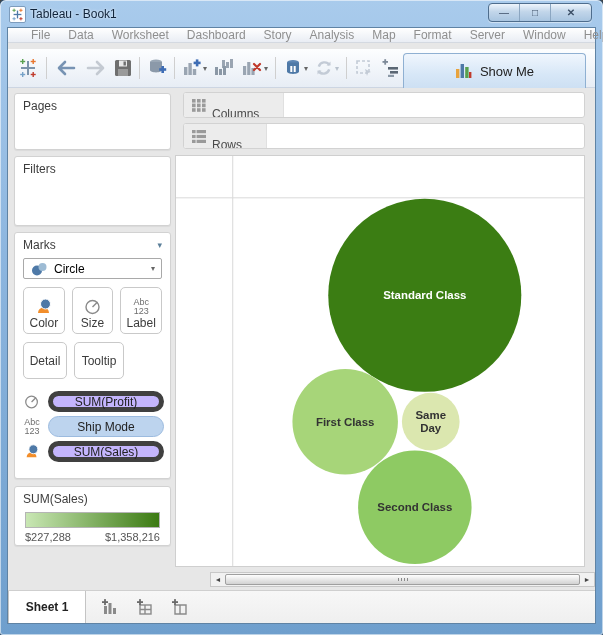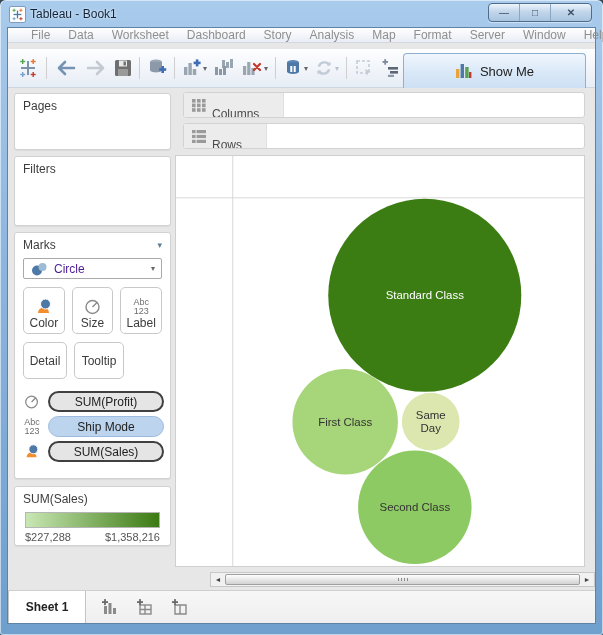--- a/index.html
+++ b/index.html
@@ -33,41 +33,41 @@
     background:linear-gradient(#f0f6fd,#d7e7f7 60%,#cde0f3);font-size:13px;color:#222;}
   
   .workspace{position:absolute;left:0;right:0;top:60px;bottom:33px;background:#e7e7e7;overflow:hidden;}
   .card{position:absolute;background:#fff;border:1px solid #d2d2d2;border-radius:3px;box-shadow:0 1px 1px rgba(0,0,0,.06);}
   .card-title{font-size:12px;color:#3c3c3c;padding:5px 0 0 8px;}
   .sidebar-card{left:6px;width:157px;}
   
   .marks-head{display:flex;align-items:center;justify-content:space-between;padding:5px 8px 0 8px;}
   .marks-collapse{font-size:9px;color:#5b7f99;}
   .mark-select{margin:6px 8px 0 8px;height:21px;border:1px solid #a9a9a9;border-radius:2px;background:#fff;display:flex;align-items:center;padding:0 6px;gap:6px;}
-  .mark-select .lbl{flex:1;font-size:12px;color:#4c1d95;}
+  .mark-select .lbl{flex:1;font-size:12px;color:#000000;}
   .mark-btn-row{display:flex;gap:7px;margin:8px 8px 0 8px;}
   .mark-btn{border:1px solid #c9c9c9;border-radius:5px;background:#fff;display:flex;flex-direction:column;align-items:center;justify-content:flex-end;width:44px;height:47px;padding-bottom:3px;}
   .mark-btn .mlabel{font-size:12px;color:#3c3c3c;}
   .mark-btn.txt{height:37px;justify-content:center;padding-bottom:0;}
   .mark-btn.wide{width:50px;}
   .abc123{font-size:9px;line-height:9px;color:#6e6e6e;text-align:center;}
   .pill-row{display:flex;align-items:center;gap:5px;margin:4px 6px 0 6px;}
   .pill-icon{width:22px;display:flex;justify-content:center;flex:none;}
   .pill{flex:1;height:21px;border-radius:11px;display:flex;align-items:center;justify-content:center;font-size:12px;color:#222;}
-  .pill.green{background:#e5e5e5;border:2px solid #404040;}
+  .pill.green{background:#c4b5fd;border:5px solid #404040;}
   .pill.blue{background:#bdd4ee;border:1px solid #9cbbdf;}
   
   .legend-bar{margin:6px 10px 3px 10px;height:16px;border:1px solid #b5b5b5;}
   .legend-labels{display:flex;justify-content:space-between;margin:0 10px;font-size:11px;color:#555;}
   
   .shelf{position:absolute;height:26px;background:#fff;border:1px solid #d2d2d2;border-radius:3px;display:flex;align-items:center;overflow:hidden;}
   .shelf-label{height:100%;display:flex;align-items:center;gap:6px;background:#ececec;border-right:1px solid #e0e0e0;padding:0 24px 0 8px;}
   .shelf-label span{font-size:12px;color:#4a4a4a;margin-top:18px;}
   
-  .chart-card{position:absolute;left:0;top:67px;width:410px;height:412px;background:#fff;border:1px solid #cfcfcf;}
+  .chart-card{position:absolute;left:0;top:67px;width:410px;height:412px;background:#fff;border:1px solid #cfcfcf;font-weight:bold;}
   .chart-card svg{position:absolute;left:0;top:0;}
   svg text.bub{font-family:"Liberation Sans",sans-serif;font-size:11.5px;}
   
   .hscroll{position:absolute;left:35px;top:484px;width:385px;height:15px;background:#f1f1f1;border:1px solid #c8c8c8;display:flex;align-items:stretch;}
   .scroll-arrow{width:14px;display:flex;align-items:center;justify-content:center;font-size:7px;color:#444;}
   .hthumb{flex:1;margin:1px 0;border:1px solid #9f9f9f;border-radius:2px;background:linear-gradient(#fefefe,#d2d2d2);position:relative;}
   .grip{position:absolute;left:50%;top:3px;bottom:3px;width:10px;transform:translateX(-50%);
     background:repeating-linear-gradient(90deg,#8a8a8a 0 1px,transparent 1px 3px);}
   
   .statusbar{position:absolute;left:0;right:0;bottom:0;height:33px;background:linear-gradient(#f7f7f7,#efefef);border-top:1px solid #cfcfcf;display:flex;align-items:center;}

